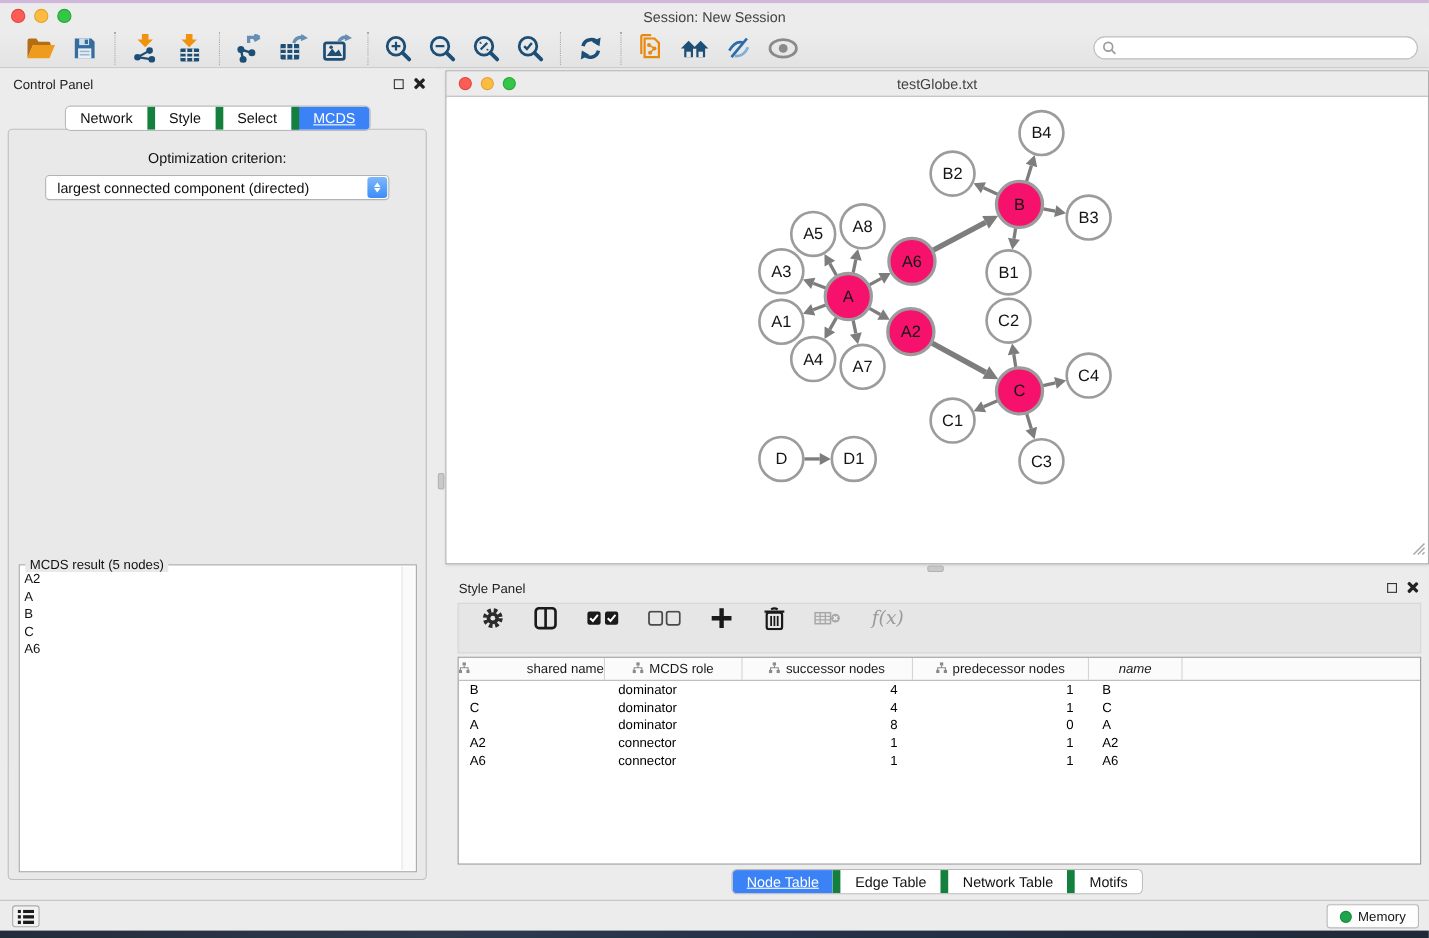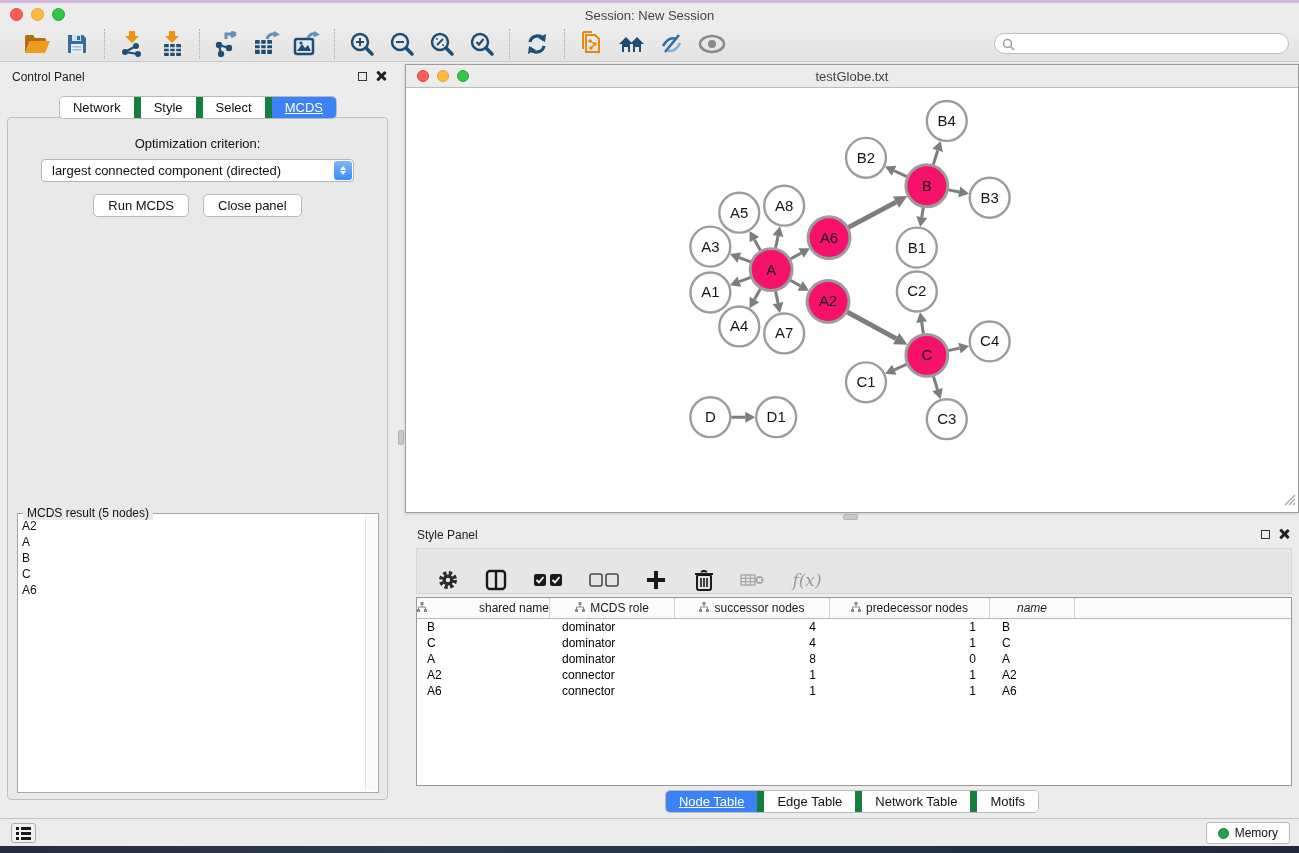--- a/index.html
+++ b/index.html
@@ -85,21 +85,21 @@
   #net-canvas svg { width:100%; height:100%; }
   #resize-grip { position:absolute; right:2px; bottom:2px; }
   .split-handle { background:#c9c9c9; border:1px solid #b2b2b2; border-radius:2px; }
   #v-split-handle { left:398px; top:430px; width:6px; height:15px; }
   #h-split-handle { left:843px; top:514px; width:15px; height:6px; }
 
   
   #table-panel { left:405px; top:520px; width:894px; height:298px; background:#ececec; }
   #tp-head { position:relative; height:26px; }
   #tp-toolbar { position:absolute; left:11px; right:7px; top:28px; height:46px;
-    background:#e6e6e6; border:1px solid #d6d6d6; display:flex; align-items:flex-end;
+    background:#e6e6e6; border:1px solid #d6d6d6; display:flex; align-items:flex-start;
     gap:22px; padding-left:18px; }
   .tpi { display:flex; align-items:center; justify-content:center; width:26px; height:26px; }
   .fx-label { font-family:"DejaVu Serif", serif; font-style:italic; font-size:17px; color:#9a9a9a; }
 
   #node-table { position:absolute; left:11px; right:7px; top:77px; height:189px;
     background:#fff; border:1px solid #989898; overflow:hidden; }
   #nt-header { display:flex; height:21px; background:#fbfbfb; border-bottom:1px solid #b7b7b7; }
   .nt-hcell { display:flex; align-items:center; justify-content:center; gap:5px;
     font-size:12px; color:#1a1a1a; border-right:1px solid #d4d4d4; height:100%; }
   .nt-row { display:flex; height:16px; font-size:12px; color:#000; }
@@ -313,24 +313,20 @@
           <span class="seg-tab active">MCDS</span>
         </span></div>
     <div id="cp-body">
       <div id="opt-label">Optimization criterion:</div>
       <div id="criterion">
         <span>largest connected component (directed)</span>
         <span class="stepper">
             <span class="chev up"></span>
             <span class="chev down"></span>
           </span>
-      </div>
-      <div id="cp-buttons">
-        <button class="mac-btn">Run MCDS</button>
-        <button class="mac-btn">Close panel</button>
       </div>
       <div id="result-box">
         <span id="result-title">MCDS result (5 nodes)</span>
         <div id="result-list">
             <div>A2</div>
             <div>A</div>
             <div>B</div>
             <div>C</div>
             <div>A6</div>
           </div>

